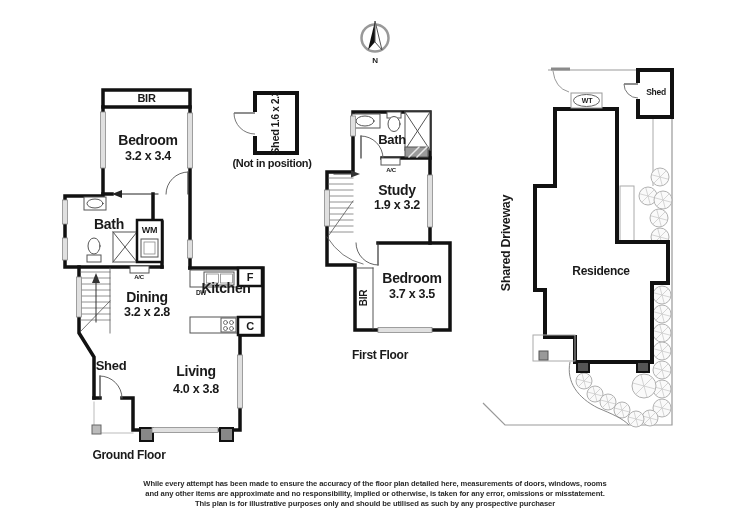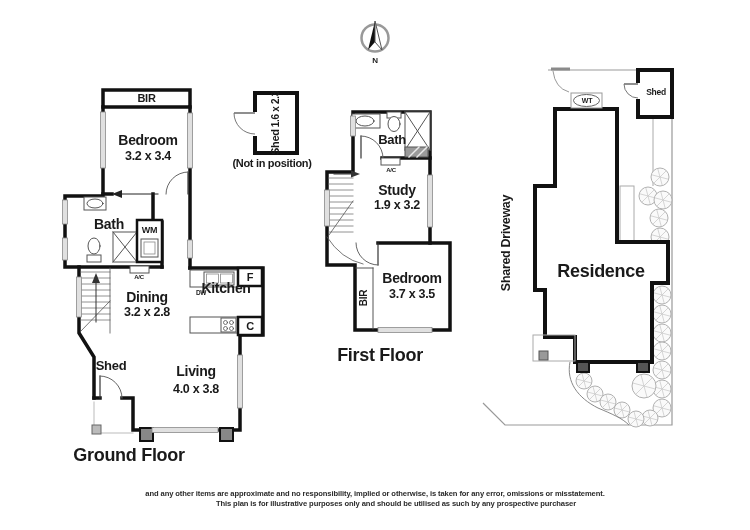--- a/index.html
+++ b/index.html
@@ -2,21 +2,21 @@
 <html><head>
 <meta charset="utf-8">
 <style>
   html,body{margin:0;padding:0;background:#fff;}
   .stage{position:relative;width:750px;height:530px;background:#fff;overflow:hidden;
          font-family:"Liberation Sans",sans-serif;color:#1a1a1a;}
   .stage svg{position:absolute;left:0;top:0;}
   .lbl{position:absolute;transform:translate(-50%,-50%);white-space:nowrap;
        font-weight:700;color:#1a1a1a;letter-spacing:-0.3px;line-height:1.05;text-align:center;}
   .rot{transform:translate(-50%,-50%) rotate(-90deg);}
-  .s15{font-size:18px;} .s14{font-size:14px;} .s13{font-size:13px;}
+  .s15{font-size:12px;} .s14{font-size:14px;} .s13{font-size:13px;}
   .s12{font-size:12.5px;} .s11{font-size:11px;} .s10{font-size:10px;}
   .s9{font-size:9px;} .s85{font-size:8.5px;} .s8{font-size:8px;}
   .s7{font-size:7px;} .s65{font-size:6.5px;} .s6{font-size:6px;}
   .note{font-weight:600;}
   .disc{font-size:7.6px;font-weight:700;color:#2b2b2b;letter-spacing:-0.1px;}
   .shedcols{display:flex;gap:2px;align-items:center;}
 </style>
 </head>
 <body>
 
@@ -328,16 +328,17 @@
 <div class="lbl s12" style="left:412px;top:295px;">3.7 x 3.5</div>
 <div class="lbl rot s10" style="left:364px;top:298px;">BIR</div>
 <div class="lbl s15" style="left:380px;top:355px;">First Floor</div>
 
 <div class="lbl s85" style="left:656px;top:92px;">Shed</div>
 <div class="lbl s7" style="left:587px;top:100.5px;">WT</div>
 <div class="lbl s15" style="left:601px;top:271px;">Residence</div>
 <div class="lbl rot s12" style="left:507px;top:243px;">Shared Driveway</div>
 <div class="lbl s8" style="left:375px;top:61px;">N</div>
 
+<div class="lbl disc" style="left:375px;top:484px;">While every attempt has been made to ensure the accuracy of the floor plan detailed here, measurements of doors, windows, rooms</div>
 <div class="lbl disc" style="left:375px;top:494px;">and any other items are approximate and no responsibility, implied or otherwise, is taken for any error, omissions or misstatement.</div>
-<div class="lbl disc" style="left:396px;top:504px;">This plan is for illustrative purposes only and should be utilised as such by any prospective purchaser</div>
+<div class="lbl disc" style="left:375px;top:504px;">This plan is for illustrative purposes only and should be utilised as such by any prospective purchaser</div>
 
 </div>
 
 </body></html>

